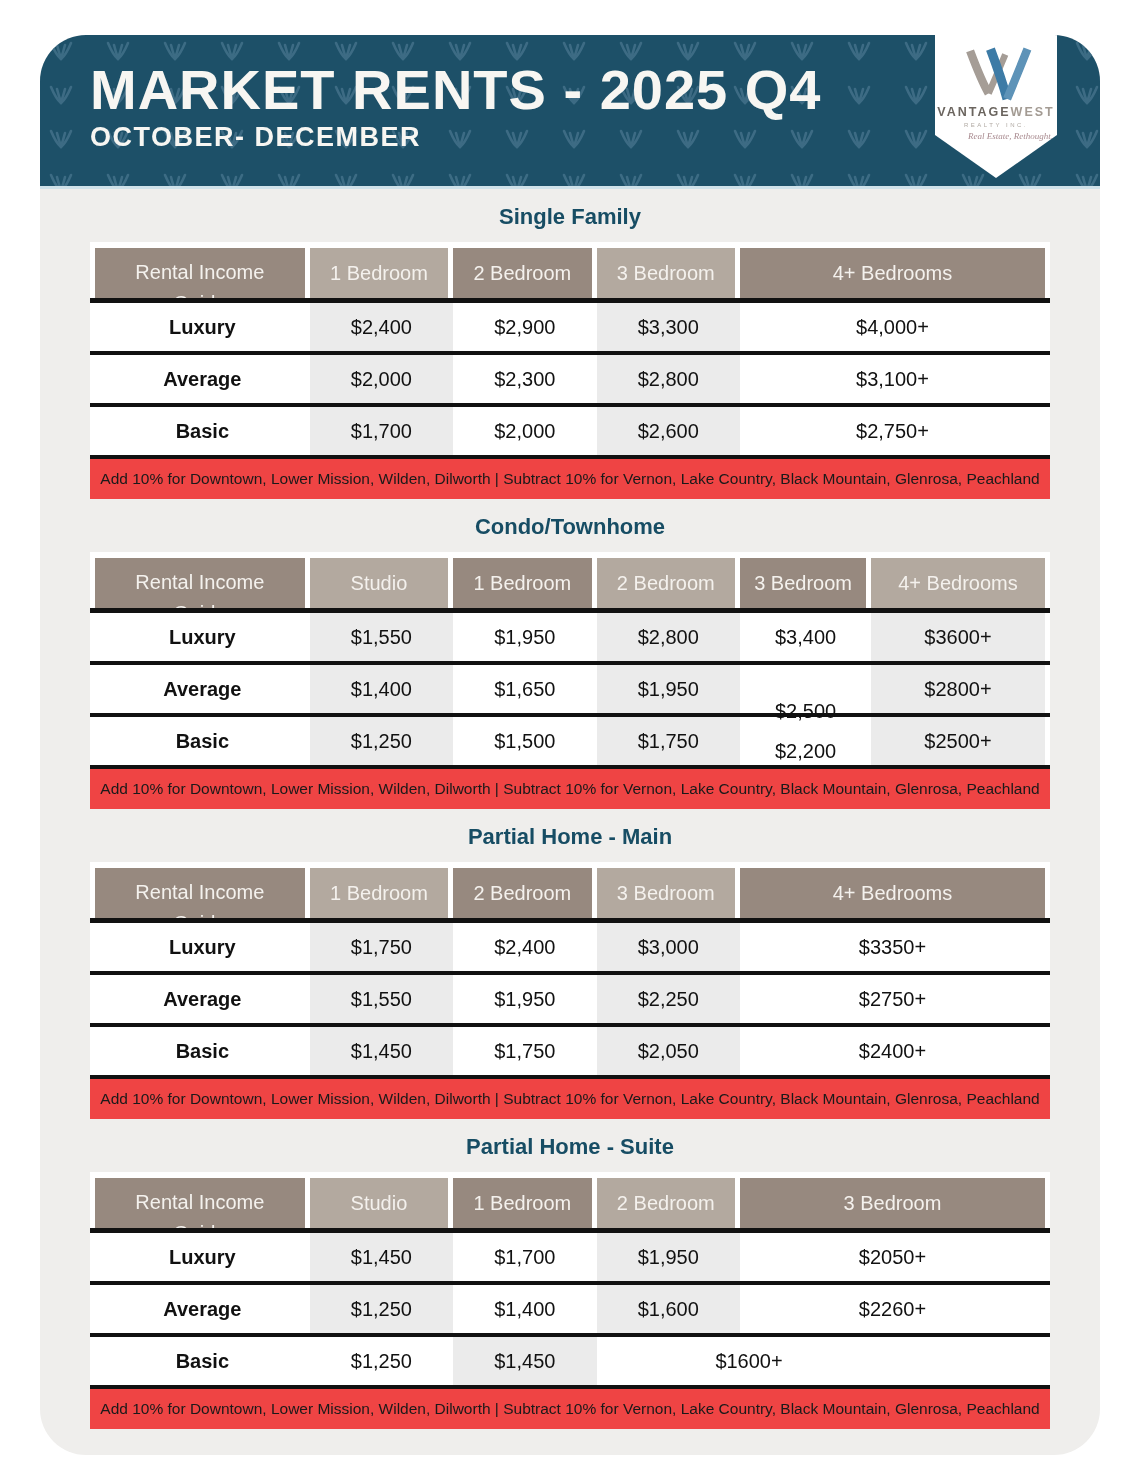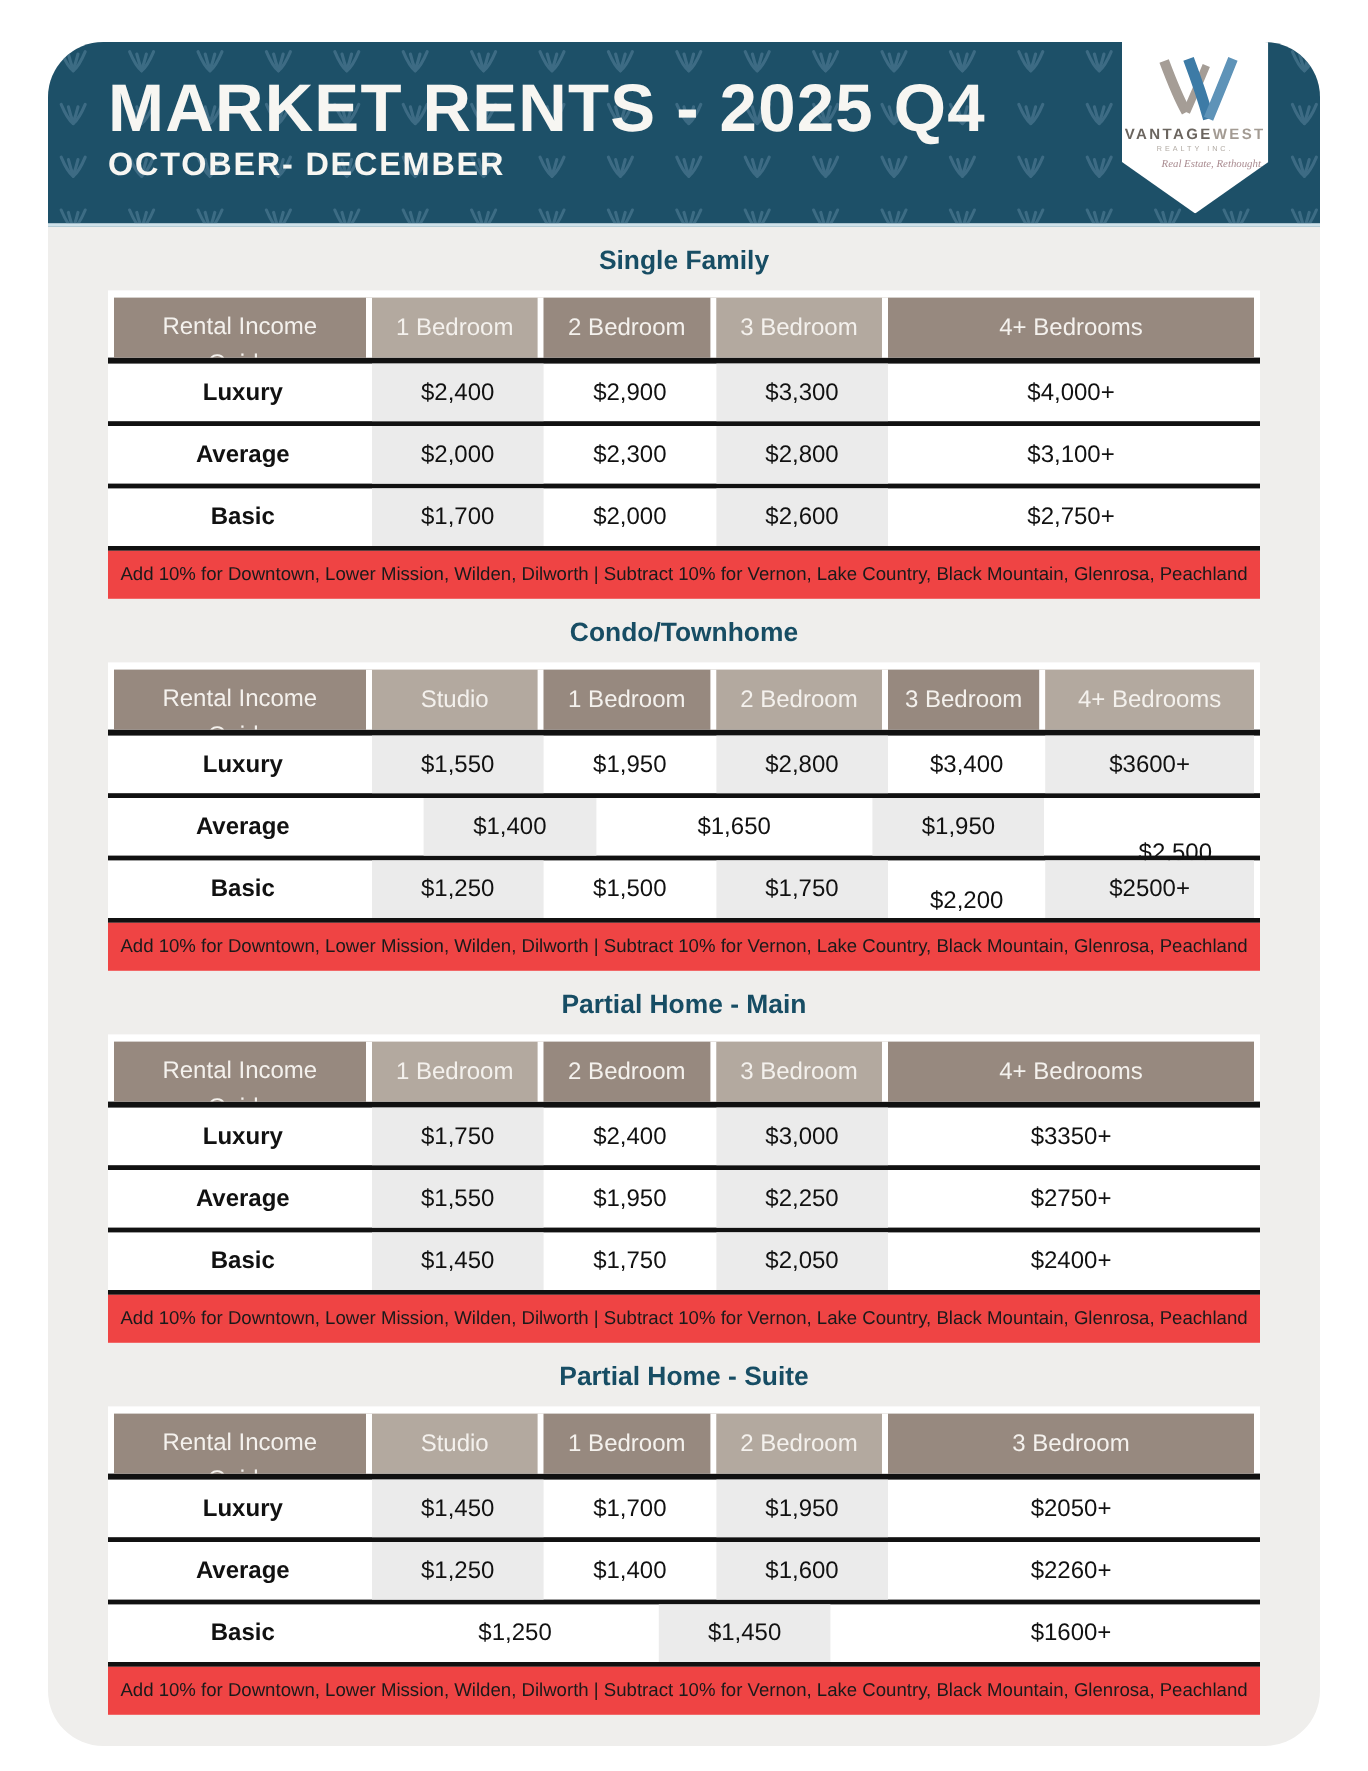--- a/index.html
+++ b/index.html
@@ -28,21 +28,21 @@
   .hr{height:4px;background:#111111;}
   .hr.thick{height:5px;}
   .hrow,.brow{display:flex;margin:0 5px;}
   .hrow{height:50px;}
   .hcell{box-sizing:border-box;color:#f4f1ed;font-size:20px;display:flex;align-items:center;justify-content:center;
          border-right:5px solid #ffffff;overflow:hidden;}
   .hcell:last-child{border-right:none;}
   .hcell.dark{background:#97897f;}
   .hcell.light{background:#b3a99f;}
   .hcell .two-line{height:50px;padding-top:9px;box-sizing:border-box;text-align:center;line-height:31px;overflow:hidden;width:100%;}
-  .brow{height:48px;justify-content:space-between;}
+  .brow{height:48px;}
   .bcell{box-sizing:border-box;display:flex;align-items:center;justify-content:center;font-size:20px;color:#111111;}
   .bcell.label{font-weight:700;}
   .bcell.stripe{background:#ebebeb;}
   .footnote{height:40px;display:flex;align-items:center;justify-content:center;font-size:15.5px;color:#1a1a1a;background:#ef4444;white-space:nowrap;}
 </style>
 </head>
 <body>
 
 <div class="card">
   <div class="band">
@@ -735,20 +735,21 @@
             <div class="bcell" style="width: 13.8%;">$3,400</div>
             <div class="bcell stripe" style="width: 18.3%;">$3600+</div>
           </div>
           <div class="hr"></div>
           <div class="brow">
             <div class="bcell label" style="width: 22.6%;">Average</div>
             <div class="bcell stripe" style="width: 15.1%;">$1,400</div>
             <div class="bcell" style="width: 15.1%;">$1,650</div>
             <div class="bcell stripe" style="width: 15.1%;">$1,950</div>
             <div class="bcell" style="width: 13.8%; margin-top: 44px;">$2,500</div>
+            <div class="bcell stripe" style="width: 18.3%;">$2800+</div>
           </div>
           <div class="hr"></div>
           <div class="brow">
             <div class="bcell label" style="width: 22.6%;">Basic</div>
             <div class="bcell stripe" style="width: 15.1%;">$1,250</div>
             <div class="bcell" style="width: 15.1%;">$1,500</div>
             <div class="bcell stripe" style="width: 15.1%;">$1,750</div>
             <div class="bcell" style="width: 13.8%; margin-top: 20px;">$2,200</div>
             <div class="bcell stripe" style="width: 18.3%;">$2500+</div>
           </div>

